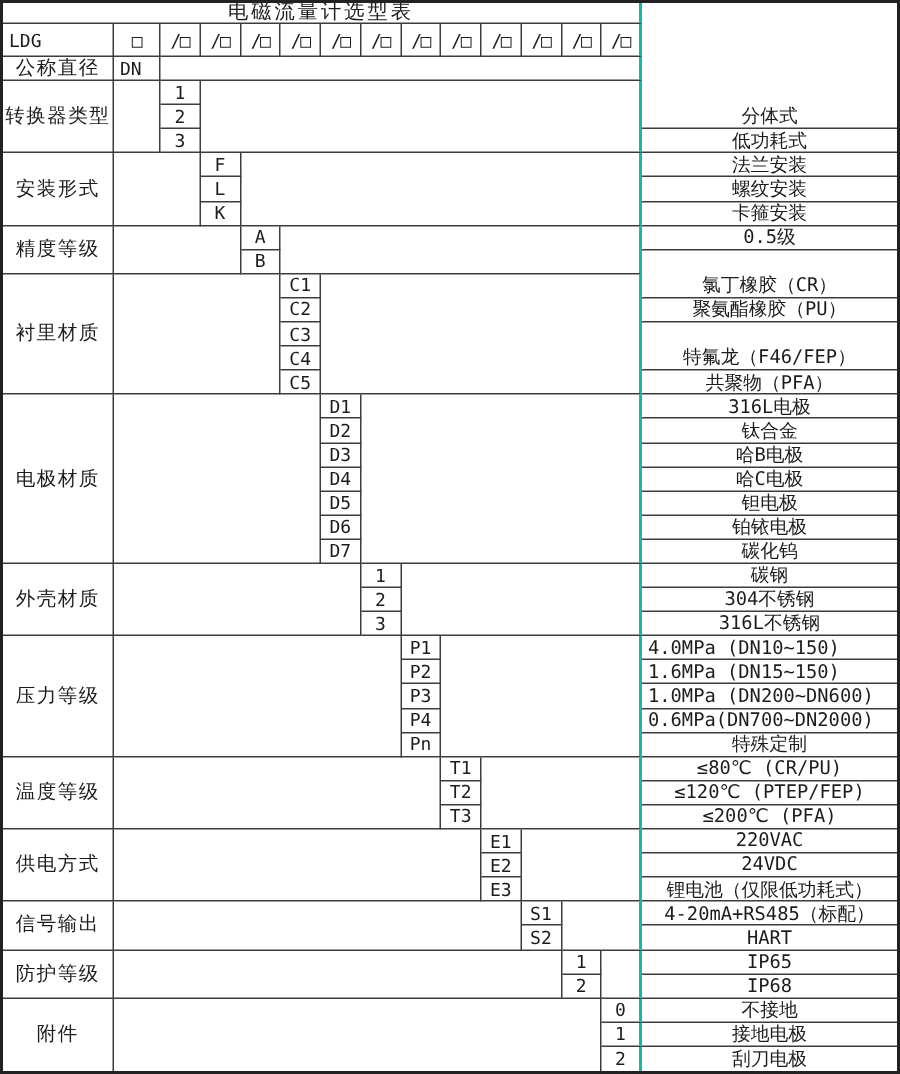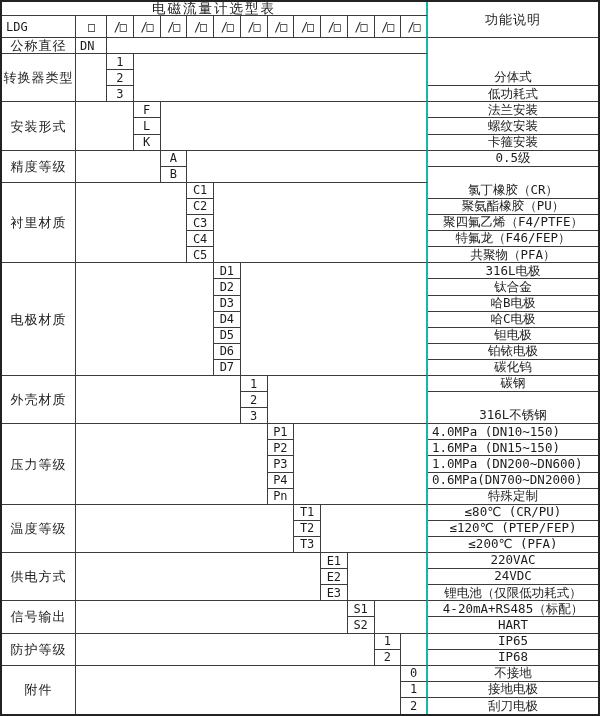--- a/index.html
+++ b/index.html
@@ -30,21 +30,20 @@
   .ttl { font-size:13.5px; letter-spacing:2px; }
   .code{ font-size:12px; }
   .bx  { font-size:12px; letter-spacing:-1px; }
 </style>
 </head>
 <body>
 
 <div id="sheet">
 
   <div class="c ttl tr2" style="grid-area:1/1/2/15">电磁流量计选型表</div>
-  <div class="c nr lbl" style="grid-area:1/15/3/16">功能说明</div>
 
   <div class="c lft code" style="grid-area:2/1/3/2">LDG</div>
   <div class="c bx" style="grid-area:2/2/3/3">□</div>
   <div class="c bx" style="grid-area:2/3/3/4">/□</div>
   <div class="c bx" style="grid-area:2/4/3/5">/□</div>
   <div class="c bx" style="grid-area:2/5/3/6">/□</div>
   <div class="c bx" style="grid-area:2/6/3/7">/□</div>
   <div class="c bx" style="grid-area:2/7/3/8">/□</div>
   <div class="c bx" style="grid-area:2/8/3/9">/□</div>
   <div class="c bx" style="grid-area:2/9/3/10">/□</div>
@@ -87,21 +86,20 @@
   <div class="c lbl" style="grid-area:12/1/17/2">衬里材质</div>
   <div class="c" style="grid-area:12/2/17/6"></div>
   <div class="c code" style="grid-area:12/6/13/7">C1</div>
   <div class="c code" style="grid-area:13/6/14/7">C2</div>
   <div class="c code" style="grid-area:14/6/15/7">C3</div>
   <div class="c code" style="grid-area:15/6/16/7">C4</div>
   <div class="c code" style="grid-area:16/6/17/7">C5</div>
   <div class="c tr2" style="grid-area:12/7/17/15"></div>
   <div class="c nr" style="grid-area:12/15/13/16">氯丁橡胶（CR）</div>
   <div class="c nr" style="grid-area:13/15/14/16">聚氨酯橡胶（PU）</div>
-  <div class="c nr" style="grid-area:14/15/15/16">聚四氟乙烯（F4/PTFE）</div>
   <div class="c nr" style="grid-area:15/15/16/16">特氟龙（F46/FEP）</div>
   <div class="c nr" style="grid-area:16/15/17/16">共聚物（PFA）</div>
 
   <div class="c lbl" style="grid-area:17/1/24/2">电极材质</div>
   <div class="c" style="grid-area:17/2/24/7"></div>
   <div class="c code" style="grid-area:17/7/18/8">D1</div>
   <div class="c code" style="grid-area:18/7/19/8">D2</div>
   <div class="c code" style="grid-area:19/7/20/8">D3</div>
   <div class="c code" style="grid-area:20/7/21/8">D4</div>
   <div class="c code" style="grid-area:21/7/22/8">D5</div>
@@ -116,20 +114,21 @@
   <div class="c nr" style="grid-area:22/15/23/16">铂铱电极</div>
   <div class="c nr" style="grid-area:23/15/24/16">碳化钨</div>
 
   <div class="c lbl" style="grid-area:24/1/27/2">外壳材质</div>
   <div class="c" style="grid-area:24/2/27/8"></div>
   <div class="c code" style="grid-area:24/8/25/9">1</div>
   <div class="c code" style="grid-area:25/8/26/9">2</div>
   <div class="c code" style="grid-area:26/8/27/9">3</div>
   <div class="c tr2" style="grid-area:24/9/27/15"></div>
   <div class="c nr" style="grid-area:24/15/25/16">碳钢</div>
+  <div class="c nr" style="grid-area:25/15/26/16">304不锈钢</div>
   <div class="c nr" style="grid-area:26/15/27/16">316L不锈钢</div>
 
   <div class="c lbl" style="grid-area:27/1/32/2">压力等级</div>
   <div class="c" style="grid-area:27/2/32/9"></div>
   <div class="c code" style="grid-area:27/9/28/10">P1</div>
   <div class="c code" style="grid-area:28/9/29/10">P2</div>
   <div class="c code" style="grid-area:29/9/30/10">P3</div>
   <div class="c code" style="grid-area:30/9/31/10">P4</div>
   <div class="c code" style="grid-area:31/9/32/10">Pn</div>
   <div class="c tr2" style="grid-area:27/10/32/15"></div>

